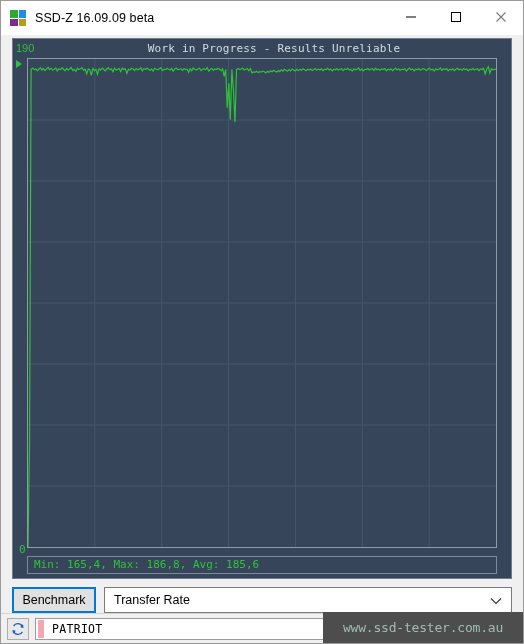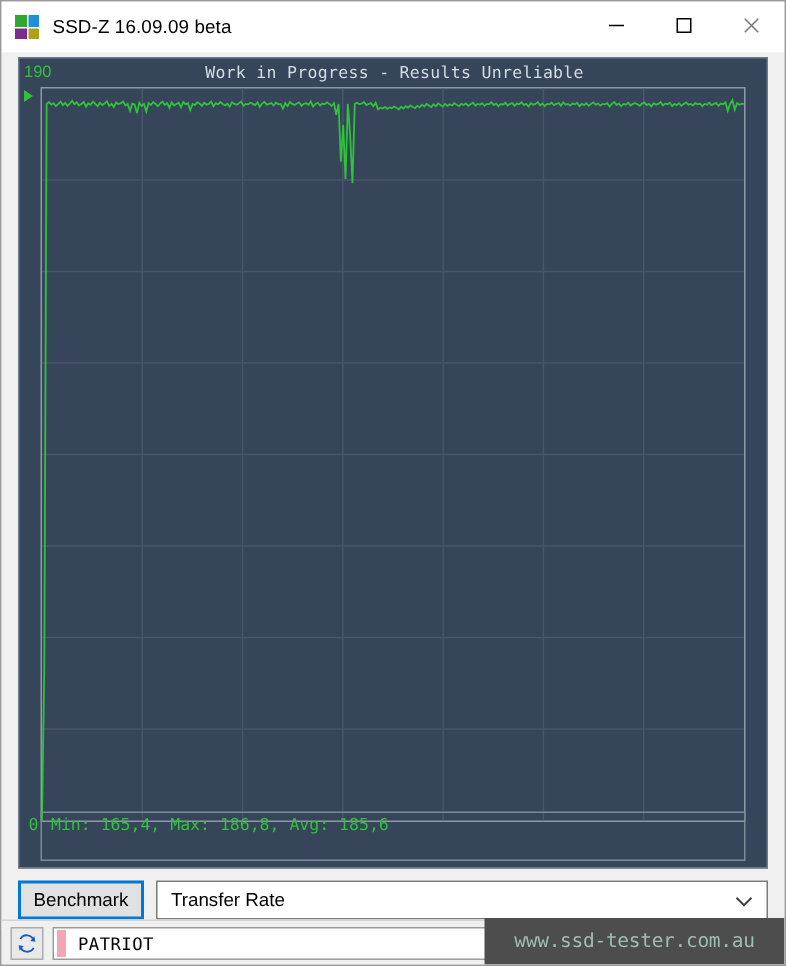--- a/index.html
+++ b/index.html
@@ -131,21 +131,21 @@
     background: #36455a;
     border: 1px solid #6d7c8c;
     box-sizing: border-box;
     overflow: hidden;
     font-family: "DejaVu Sans Mono", monospace;
   }
 
   #graph-title {
     position: absolute;
     top: 3px;
-    left: 1px;
+    left: 12px;
     width: 100%;
     text-align: center;
     font-size: 11px;
     color: #d7dce3;
     letter-spacing: 0.2px;
     font-family: "DejaVu Sans Mono", monospace;
   }
   #axis-max-label {
     position: absolute;
     top: 3px;
@@ -181,21 +181,21 @@
     border: 1px solid #8f9aa8;
     box-sizing: border-box;
   }
   #plot-area svg { display: block; width: 100%; height: 100%; }
 
   #stats-line {
     position: absolute;
     left: 14px;
     bottom: 4px;
     width: 470px;
-    height: 33px;
+    height: 18px;
     border: 1px solid #7d8a99;
     box-sizing: border-box;
     color: #2fc23a;
     font-size: 11px;
     line-height: 16px;
     padding-left: 6px;
     font-family: "DejaVu Sans Mono", monospace;
     white-space: nowrap;
   }
 

